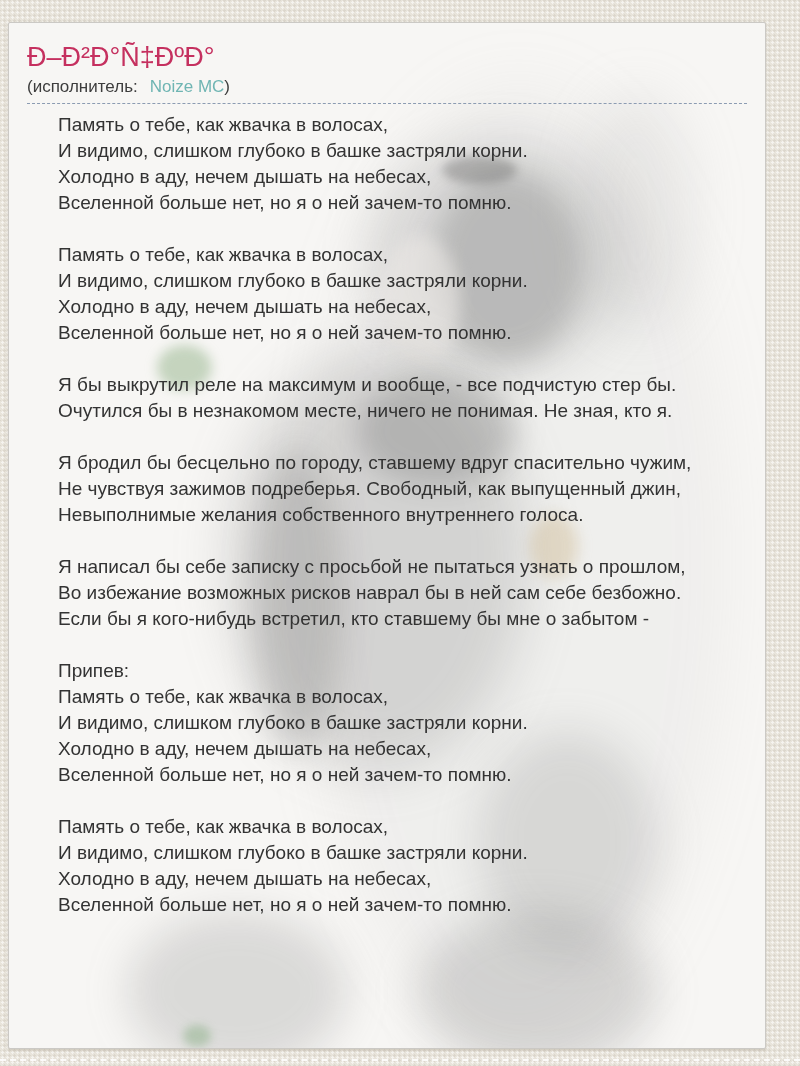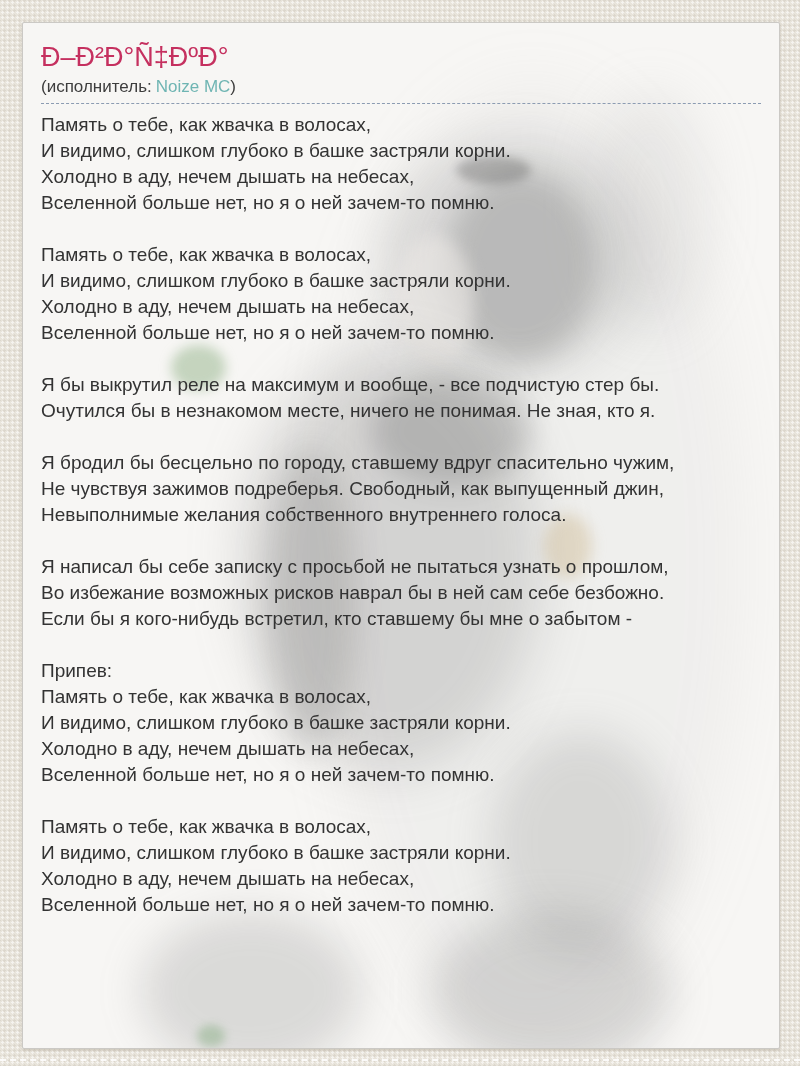--- a/index.html
+++ b/index.html
@@ -23,21 +23,21 @@
   .perforation {
     position: absolute;
     left: 0;
     right: 0;
     top: 1059px;
     border-top: 2px dashed rgba(255,255,255,.85);
   }
 
   .card {
     position: absolute;
-    left: 22px;
+    left: 8px;
     top: 22px;
     width: 758px;
     height: 1027px;
     box-sizing: border-box;
     background: #f7f6f4;
     border: 1px solid #cbc9c5;
     border-radius: 2px;
     box-shadow: 0 1px 3px rgba(140,130,110,.35);
     overflow: hidden;
   }
@@ -76,36 +76,36 @@
   }
 
   .subtitle {
     margin: 0;
     font-size: 17px;
     line-height: 22px;
     color: #3d3d3d;
     padding-bottom: 5px;
     border-bottom: 1px dashed #8c9cb2;
   }
-  .subtitle .prefix { margin-right: 4px; }
+  .subtitle .prefix { margin-right: 12px; }
   .subtitle a.artist-link {
     color: #6fb5b3;
     text-decoration: none;
     cursor: pointer;
   }
 
   .lyrics {
     margin-top: 8px;
     font-size: 19px;
     line-height: 26px;
     color: #333333;
   }
   .stanza { margin: 0 0 26px 0; }
   .stanza:last-child { margin-bottom: 0; }
-  .lyric-line { white-space: nowrap; }
+  .lyric-line { white-space: nowrap; margin-left: 31px; }
 </style>
 </head>
 <body>
 
 <div class="card">
 
   <div class="photo">
     <div class="blob b-wash"></div>
     <div class="blob b-streak"></div>
     <div class="blob b-halo"></div>

